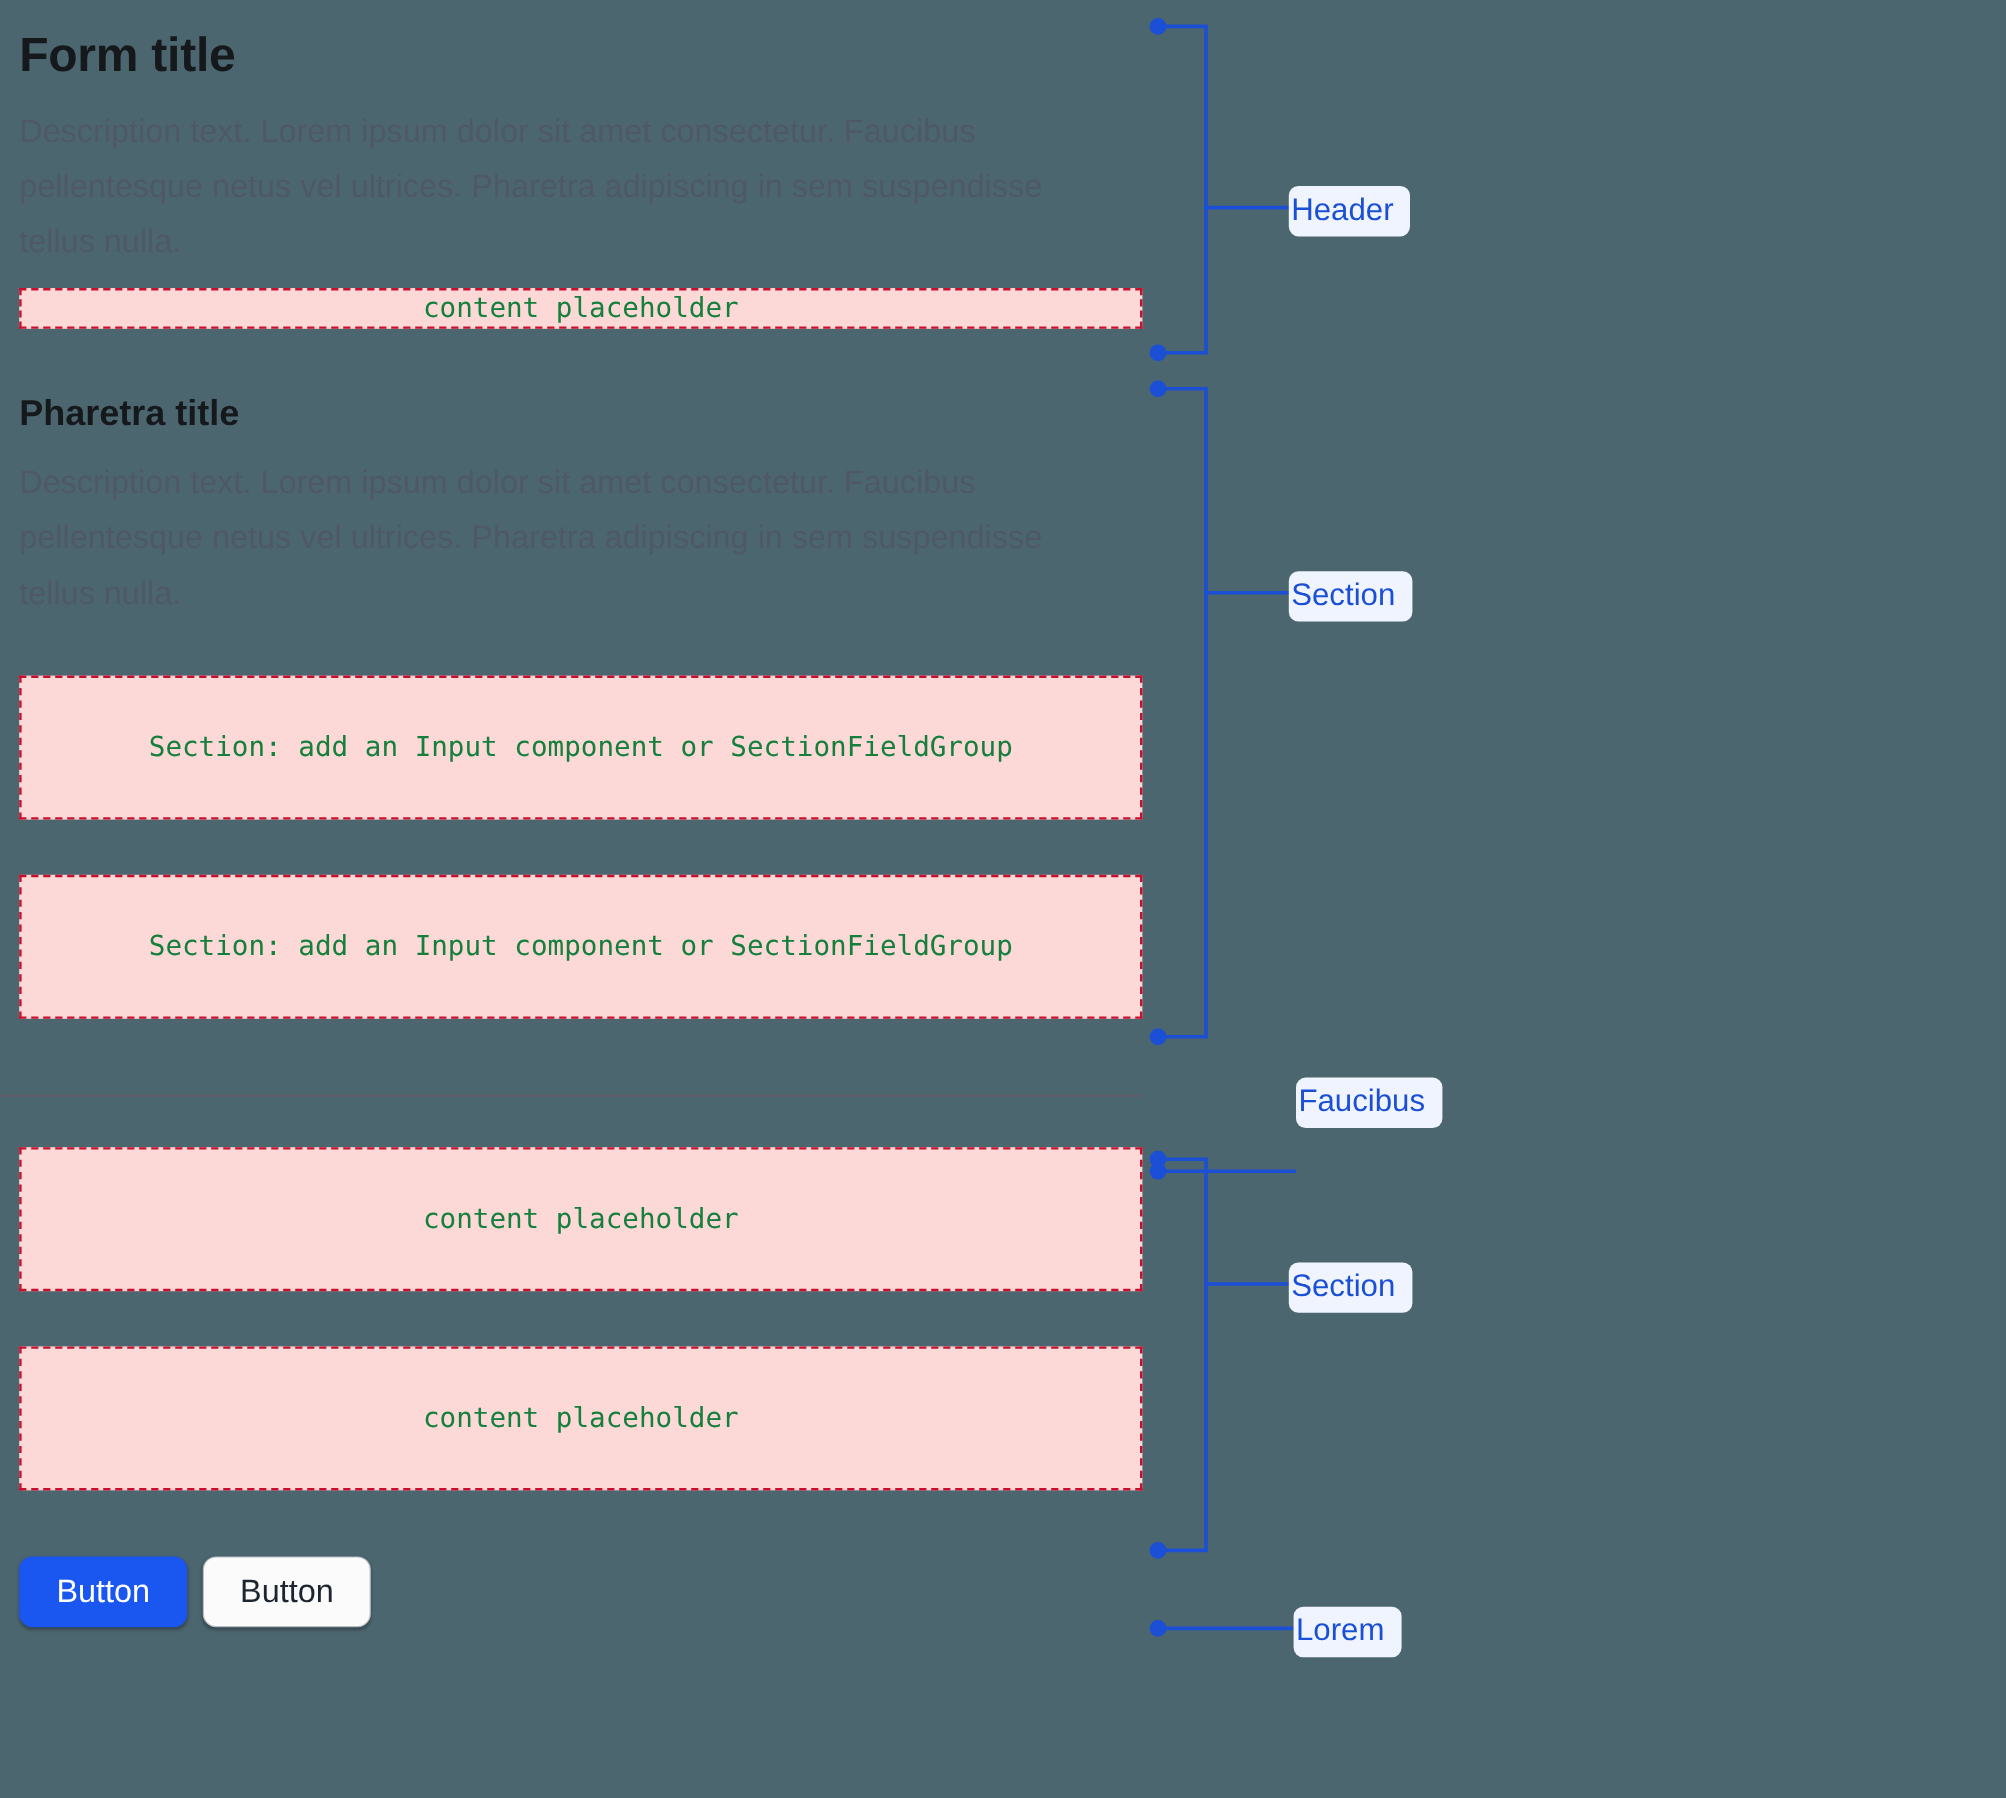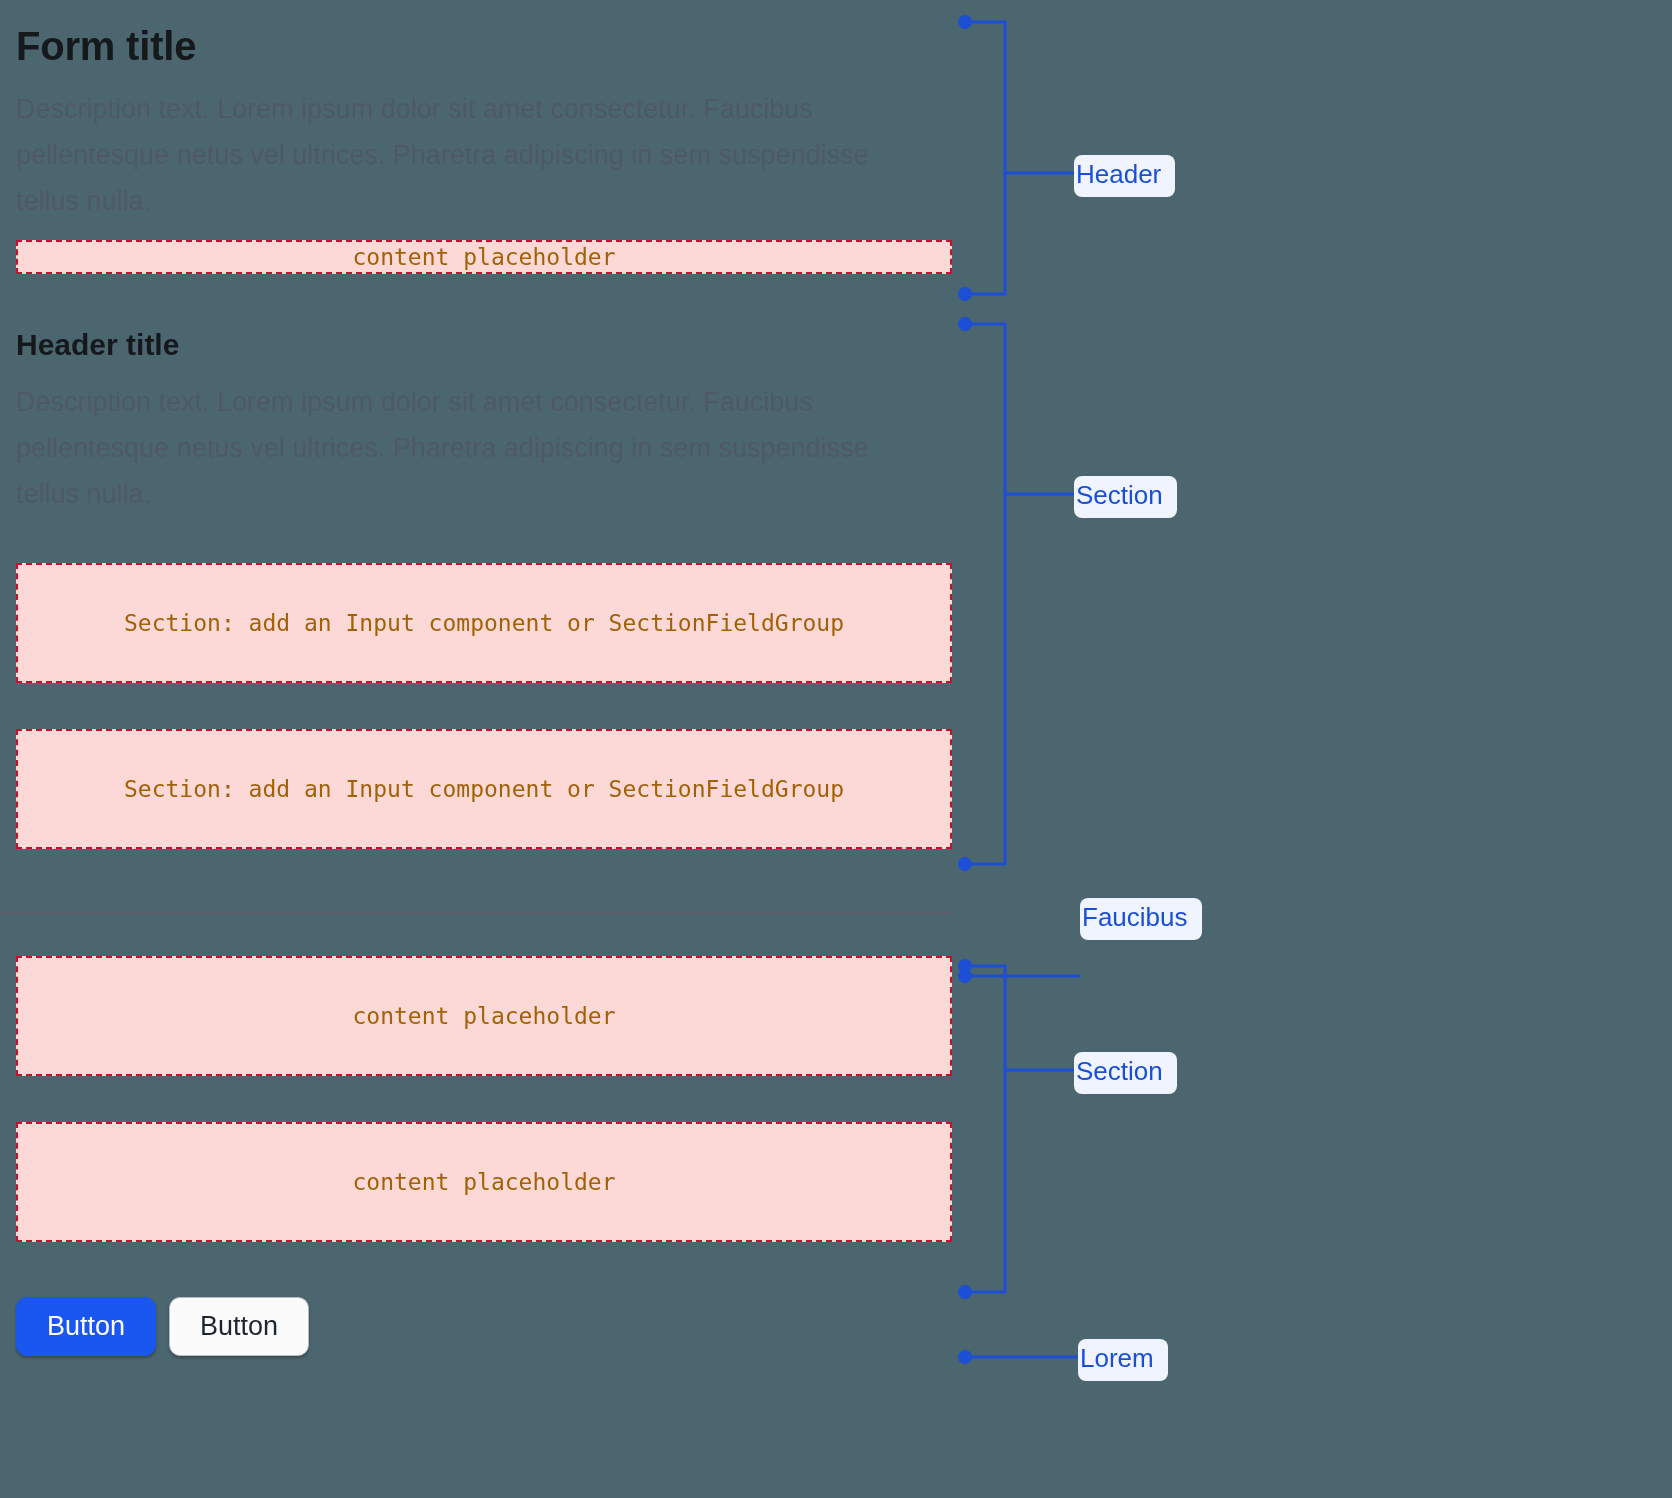--- a/index.html
+++ b/index.html
@@ -54,21 +54,21 @@
     color: #16191c;
     margin: 0;
     line-height: 1.2;
   }
 
   
   .ph {
     box-sizing: border-box;
     border: 2px dashed #c8102e;
     background: #fcd8d6;
-    color: #a16207;
+    color: #15803d;
     font-family: "DejaVu Sans Mono", "Liberation Mono", monospace;
     font-size: 23px;
     display: flex;
     align-items: center;
     justify-content: center;
     width: 936px;
   }
   .ph-slim { height: 34px; font-size: 23px; }
   .ph-tall { height: 120px; }
 
@@ -143,21 +143,21 @@
       <p class="desc">Description text. Lorem ipsum dolor sit amet consectetur. Faucibus pellentesque netus vel ultrices. Pharetra adipiscing in sem suspendisse tellus nulla.</p>
 
       <div style="height:16px"></div>
 
       <div class="ph ph-slim">content placeholder</div>
     </div>
 
     <div style="height:53px"></div>
 
     <div>
-      <h2 class="section-title">Header title</h2>
+      <h2 class="section-title">Pharetra title</h2>
 
       <p class="desc">Description text. Lorem ipsum dolor sit amet consectetur. Faucibus pellentesque netus vel ultrices. Pharetra adipiscing in sem suspendisse tellus nulla.</p>
 
       <div style="height:46px"></div>
 
       <div class="ph ph-tall">Section: add an Input component or SectionFieldGroup</div>
 
       <div style="height:46px"></div>
 
       <div class="ph ph-tall">Section: add an Input component or SectionFieldGroup</div>

